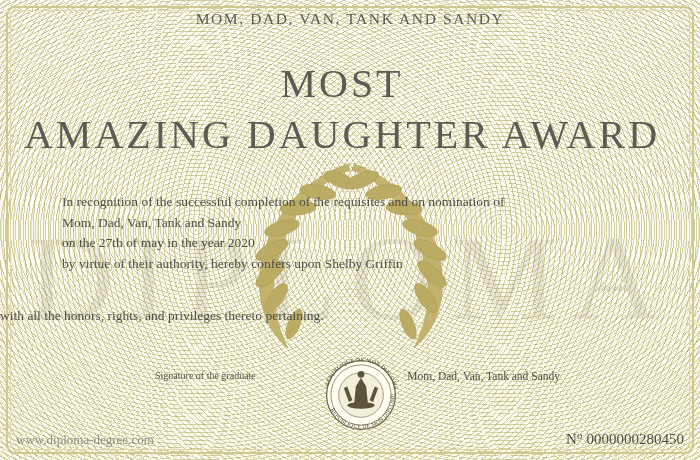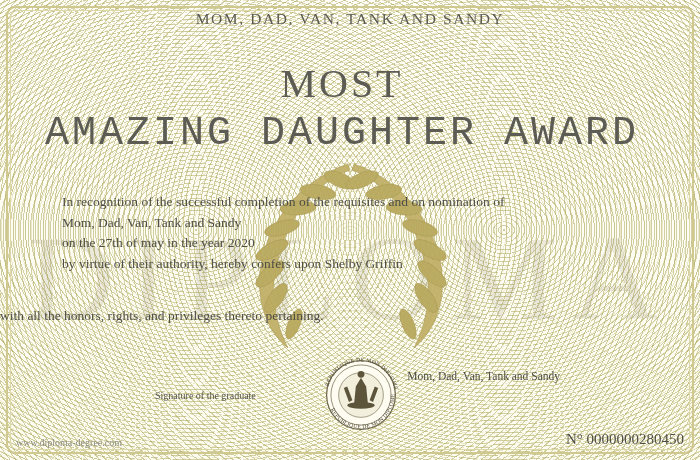--- a/index.html
+++ b/index.html
@@ -87,21 +87,20 @@
     color: #5c5c54;
   }
   .title-line1 {
     font-size: 40px;
     letter-spacing: 3px;
   }
   .title-line2 {
     font-size: 40px;
     letter-spacing: 3px;
     margin-top: 4px;
-    font-family: Liberation Mono, monospace;
   }
 
   
   .wreath {
     position: absolute;
     left: 236px;
     top: 148px;
     width: 230px;
     height: 215px;
     opacity: 0.95;
@@ -126,21 +125,20 @@
     color: #4e4e46;
     font-size: 13.5px;
   }
 
   .sig-left {
     position: absolute;
     left: 155px;
     top: 370px;
     font-size: 10px;
     color: #55554d;
-    margin-top: 20px;
   }
   .sig-right {
     position: absolute;
     right: 140px;
     top: 370px;
     font-size: 11.5px;
     color: #4e4e46;
   }
 
   .seal {
@@ -148,21 +146,21 @@
     left: 318px;
     top: 352px;
     width: 86px;
     height: 86px;
   }
 
   .footer-left {
     position: absolute;
     left: 16px;
     bottom: 12px;
-    font-size: 10px;
+    font-size: 13px;
     color: #8d8d84;
   }
   .footer-right {
     position: absolute;
     right: 16px;
     bottom: 12px;
     font-size: 15px;
     color: #4e4e46;
   }
 </style>

